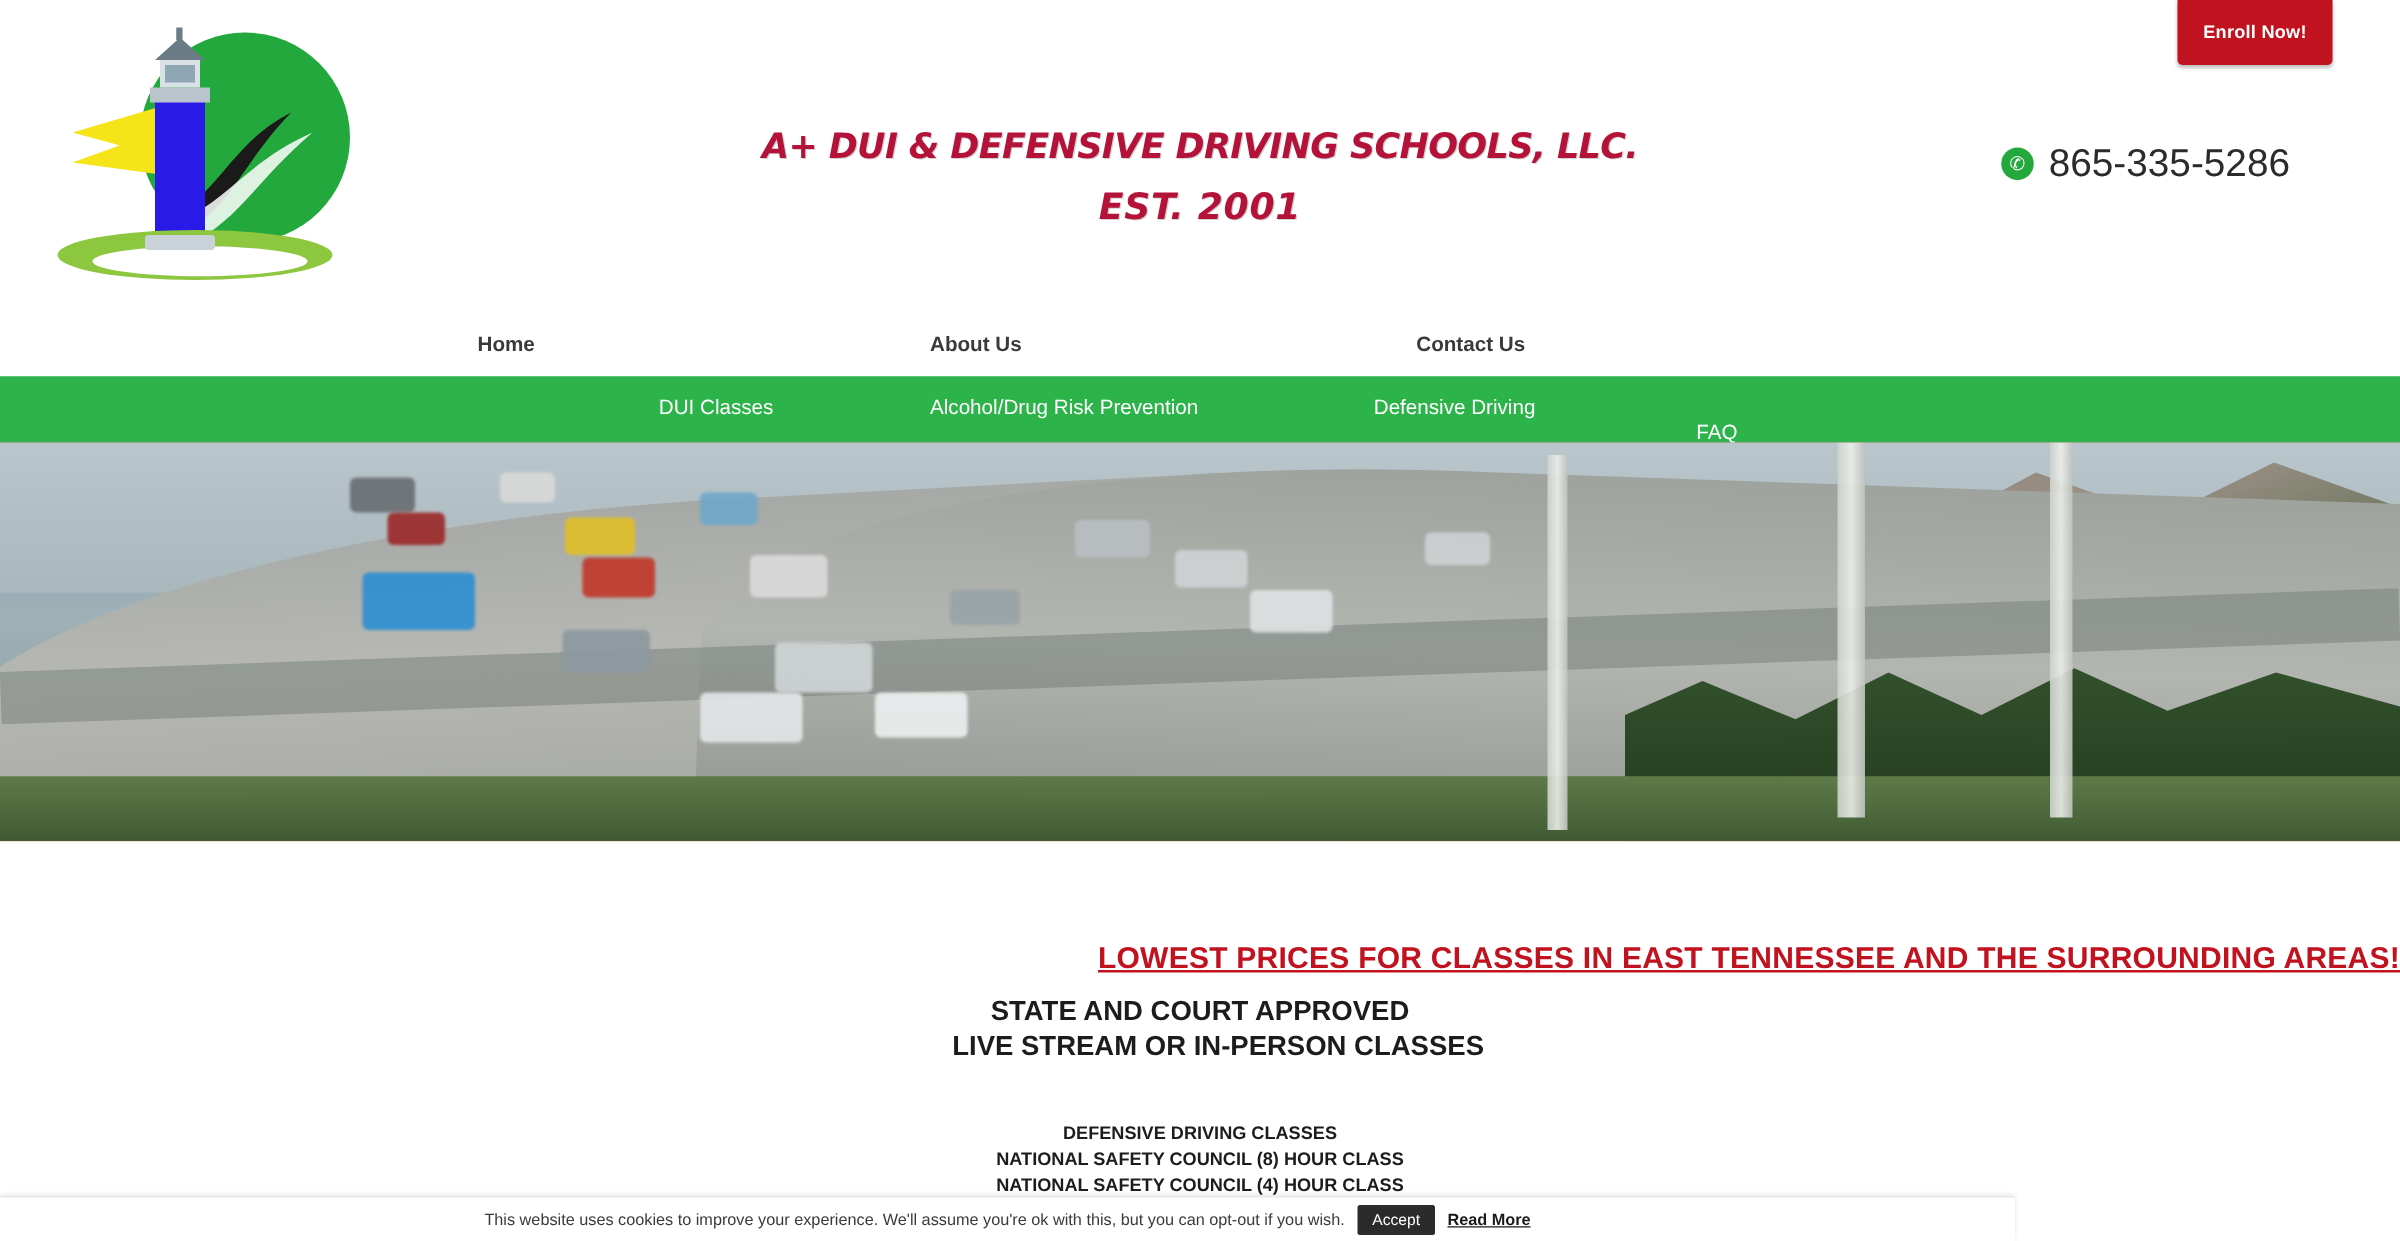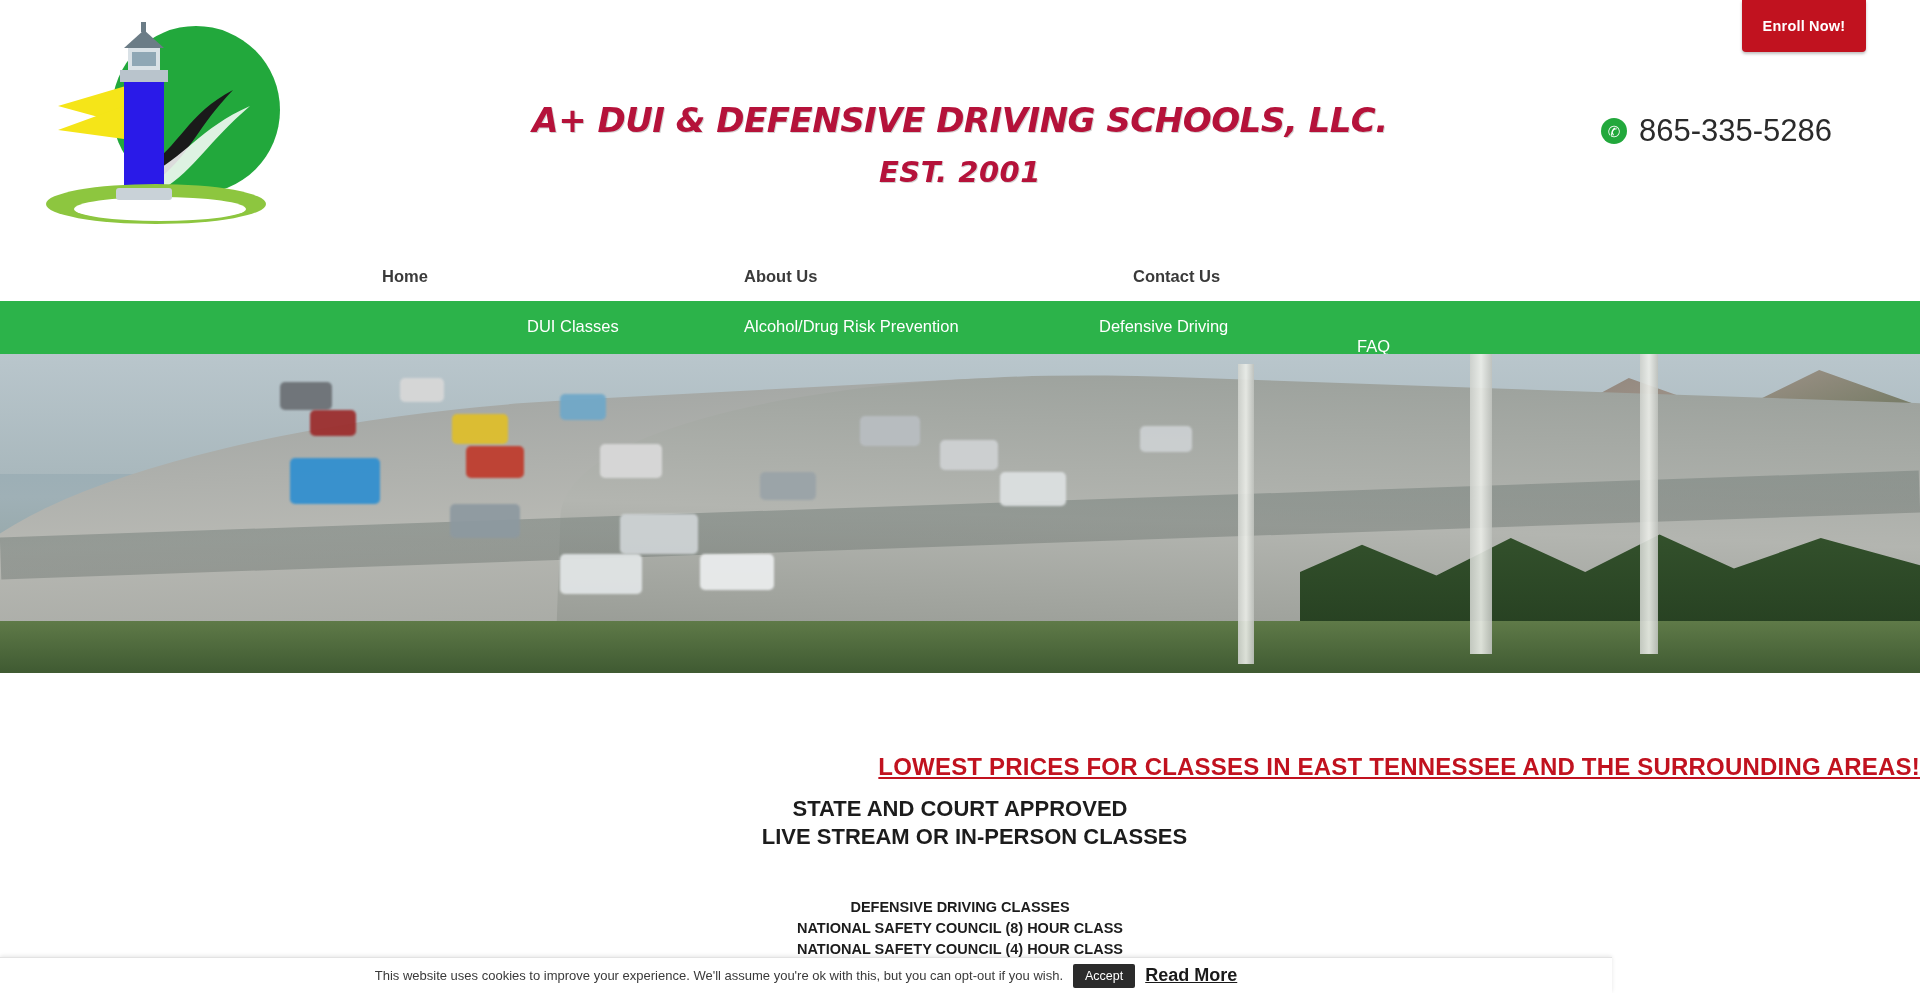--- a/index.html
+++ b/index.html
@@ -58,21 +58,21 @@
   .title-block {
     position: absolute;
     left: 0;
     top: 100px;
     width: 1920px;
     text-align: center;
     pointer-events: none;
   }
   .site-title {
     font-family: "DejaVu Sans", sans-serif;
-    font-size: 34px;
+    font-size: 28px;
     font-weight: 900;
     font-style: italic;
     color: #b5123a;
     letter-spacing: -.5px;
     line-height: 1.2;
     white-space: nowrap;
     text-shadow: 1px 1px 0 rgba(0,0,0,.18);
   }
   .site-sub {
     font-family: "DejaVu Sans", sans-serif;
@@ -285,21 +285,21 @@
     color: #ffffff;
     border: none;
     padding: 5px 12px;
     font-size: 12.5px;
     cursor: pointer;
     border-radius: 2px;
   }
   .cookie-more {
     color: #1a1a1a;
     text-decoration: underline;
-    font-size: 18px;
+    font-size: 13px;
     font-weight: bold;
     cursor: pointer;
   }
 </style>
 </head>
 <body>
 
 <div class="page">
 
   <div class="header">

